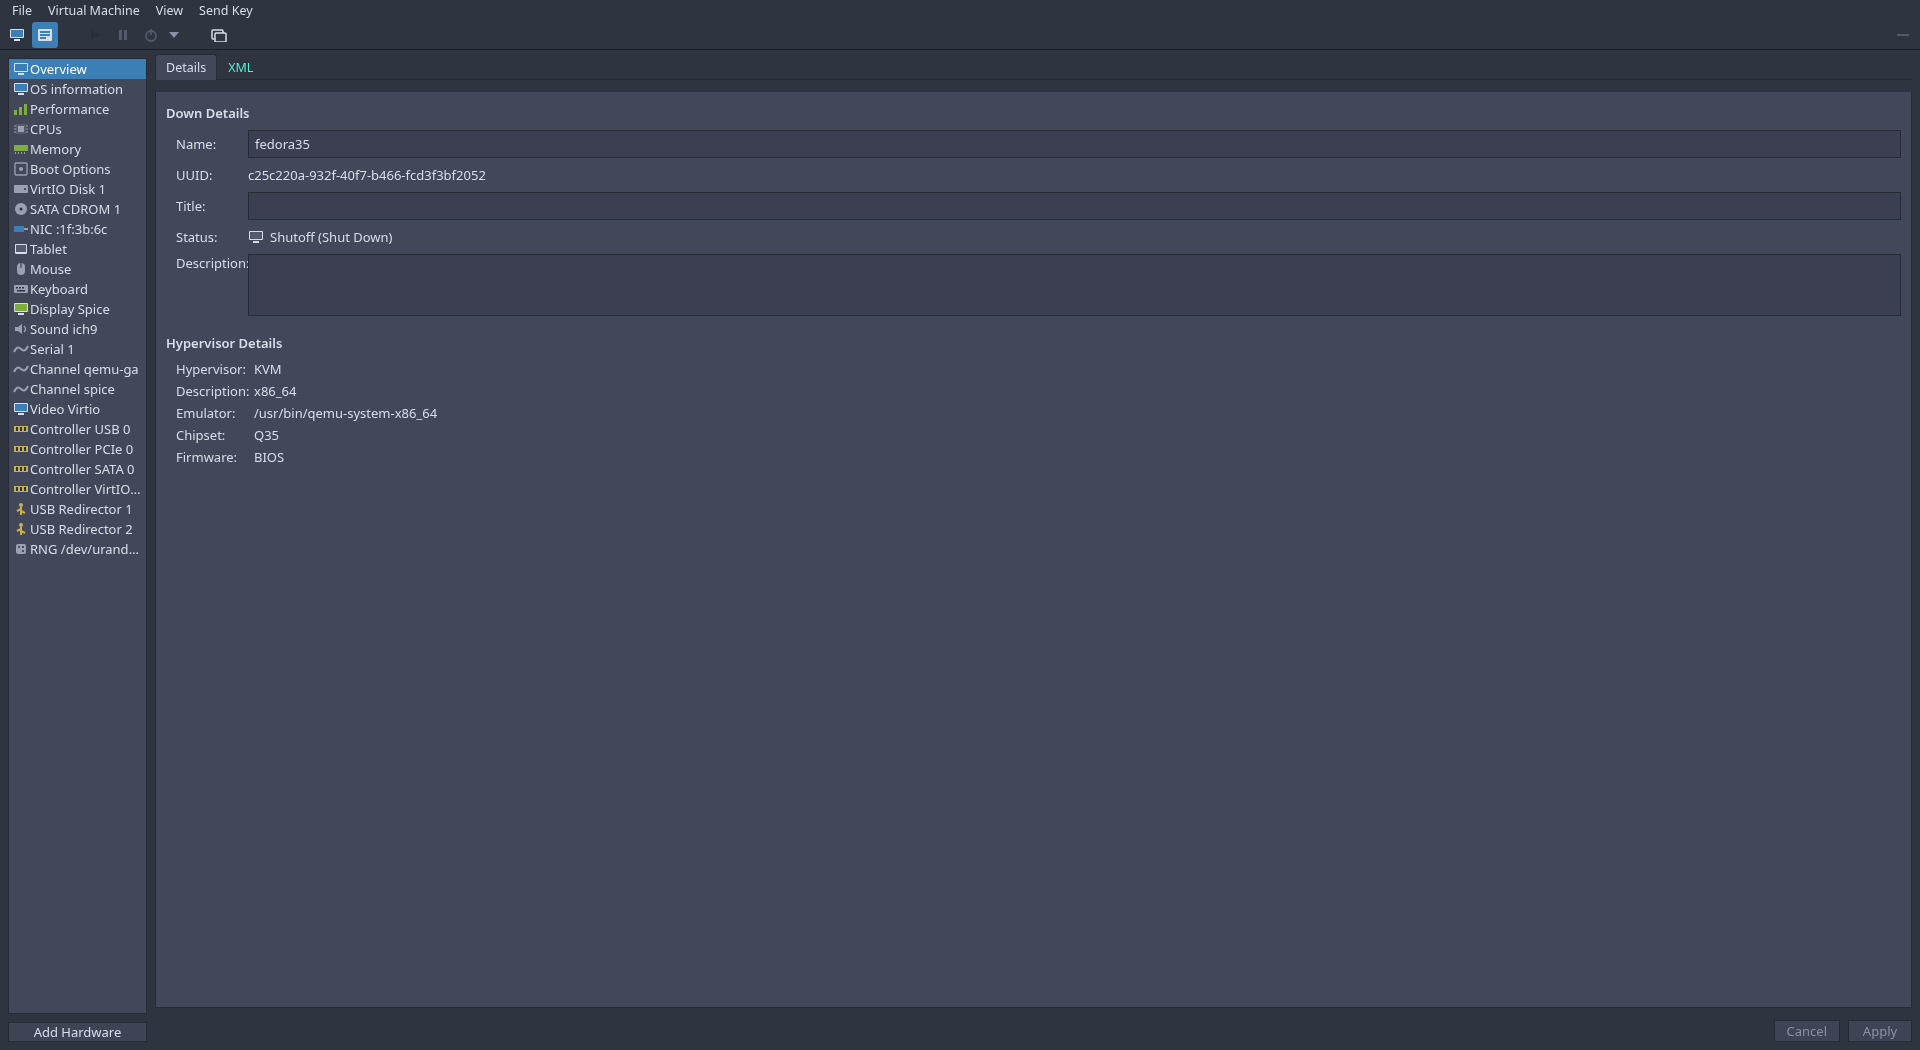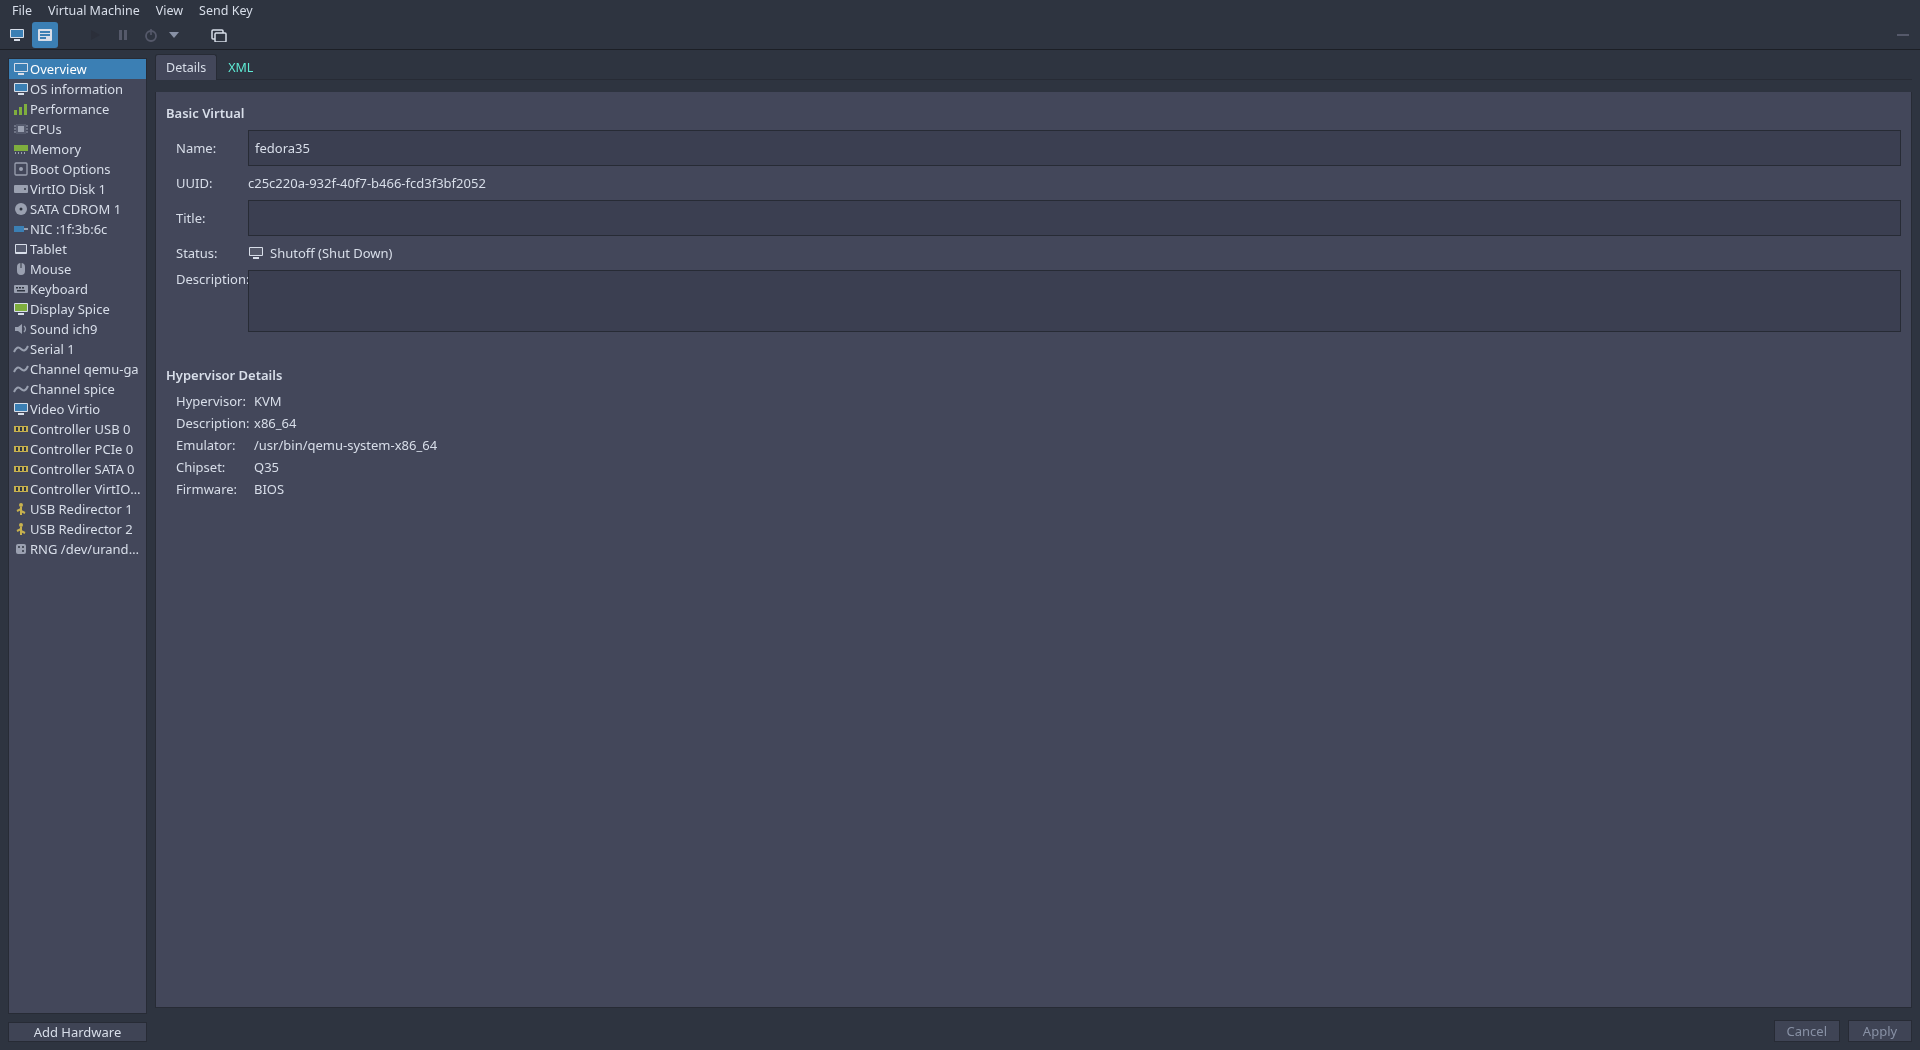--- a/index.html
+++ b/index.html
@@ -138,21 +138,21 @@
 .kv-row {
   display: flex;
   align-items: center;
   gap: 8px;
   padding: 2px 0 2px 10px;
 }
 .kv-label { width: 64px; text-align: left; color: #d8dee9; }
 .kv-value { color: #d8dee9; display: inline-flex; align-items: center; gap: 6px; }
 .text-input {
   flex: 1;
-  height: 36px;
+  height: 28px;
   background: #3b3f51;
   border: 1px solid #272b35;
   color: #d8dee9;
   padding: 0 6px;
   font-family: inherit;
   font-size: 13px;
 }
 .textarea {
   flex: 1;
   height: 62px;
@@ -525,21 +525,21 @@
       </div>
     <div class="add-hw">Add Hardware</div>
   </div>
 
   <div class="content-col">
     <div class="tabbar">
       <div class="tab active">Details</div>
       <div class="tab">XML</div>
     </div>
     <div class="panel">
-      <div class="section-title">Basic Virtual</div>
+      <div class="section-title">Down Details</div>
 
       <div class="kv-row">
         <div class="kv-label">Name:</div>
         <input class="text-input" value="fedora35" style="">
       </div>
       <div class="kv-row">
         <div class="kv-label">UUID:</div>
         <div class="kv-value">c25c220a-932f-40f7-b466-fcd3f3bf2052</div>
       </div>
       <div class="kv-row">
@@ -557,21 +557,21 @@
               </svg>
           </span>
           <span>Shutoff (Shut Down)</span>
         </div>
       </div>
       <div class="kv-row" style="align-items:flex-start">
         <div class="kv-label">Description:</div>
         <textarea class="textarea" style=""></textarea>
       </div>
 
-      <div class="section-title" style="margin-top:28px">Hypervisor Details</div>
+      <div class="section-title" style="margin-top:12px">Hypervisor Details</div>
       <div id="hv-rows">
           <div class="kv-row">
             <div class="kv-label" style="width: 70px;">Hypervisor:</div>
             <div class="kv-value">KVM</div>
           </div>
           <div class="kv-row">
             <div class="kv-label" style="width: 70px;">Description:</div>
             <div class="kv-value">x86_64</div>
           </div>
           <div class="kv-row">

